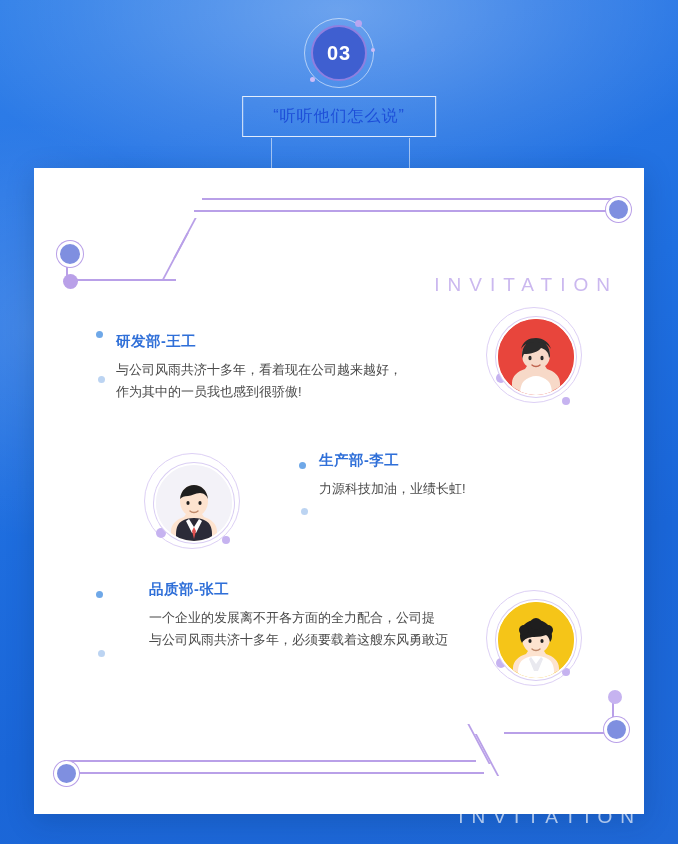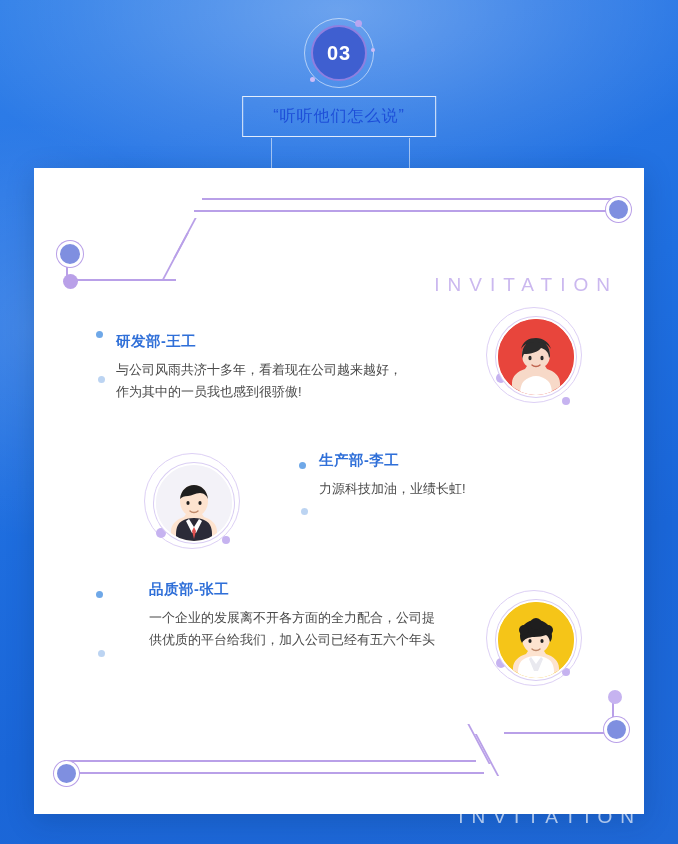--- a/index.html
+++ b/index.html
@@ -286,21 +286,21 @@
   <div class="tm" style="left:285px; top:283px; width:320px;">
     <p class="tm-name">生产部-李工</p>
     <p class="tm-text">力源科技加油，业绩长虹!</p>
   </div>
   <div class="bullet light" style="left:267px; top:340px;"></div>
 
   <div class="bullet" style="left:62px; top:423px;"></div>
   <div class="tm" style="left:82px; top:412px; width:380px;margin-left:33px;">
     <p class="tm-name">品质部-张工</p>
     <p class="tm-text">一个企业的发展离不开各方面的全力配合，公司提</p>
-    <p class="tm-text">供优质的平台给我们，加入公司已经有五六个年头</p>
+    <p class="tm-text">与公司风雨共济十多年，必须要载着这艘东风勇敢迈</p>
   </div>
   <div class="bullet light" style="left:64px; top:482px;"></div>
 
   <div class="avatar-ring" style="left:452px; top:422px;"></div>
   <div class="smalldot" style="left:462px; top:490px; width:10px; height:10px;"></div>
   <div class="smalldot" style="left:528px; top:500px; width:8px; height:8px;"></div>
   <div class="avatar a-yellow" style="left:462px; top:432px;">
     <svg width="76" height="76" viewBox="0 0 76 76">
       <circle cx="38" cy="38" r="38" fill="#f5c518"></circle>
       <path d="M38 20c-9 0-14 7-14 16 0 6 3 11 6 13l-2 3c-7 2-13 7-13 14v10h46V66c0-7-6-12-13-14l-2-3c3-2 6-7 6-13 0-9-5-16-14-16z" fill="#fde3cf"></path>

